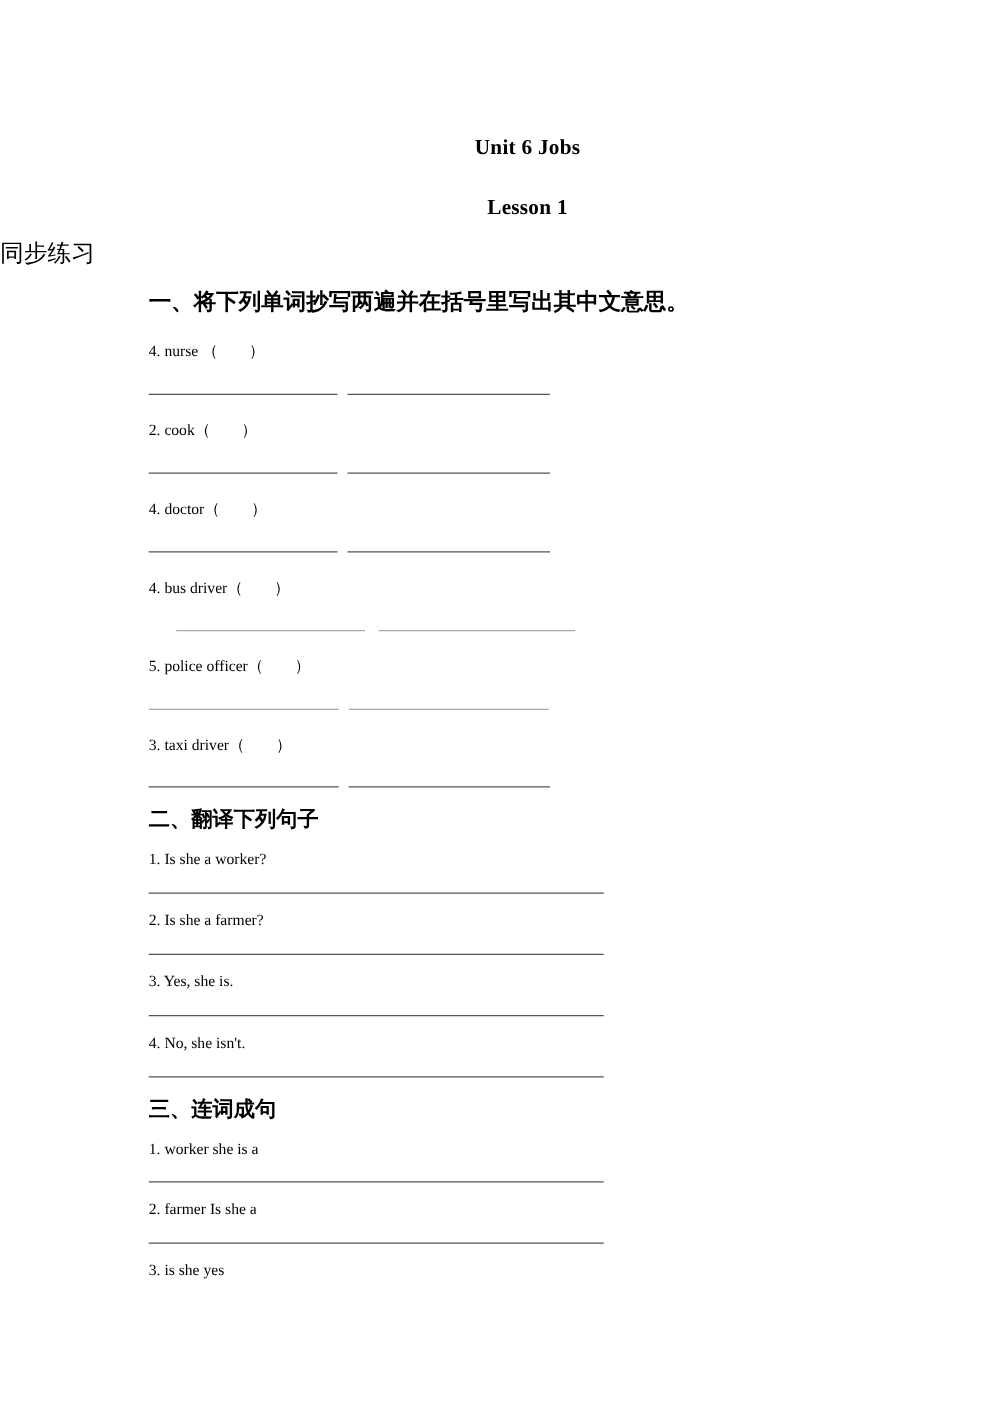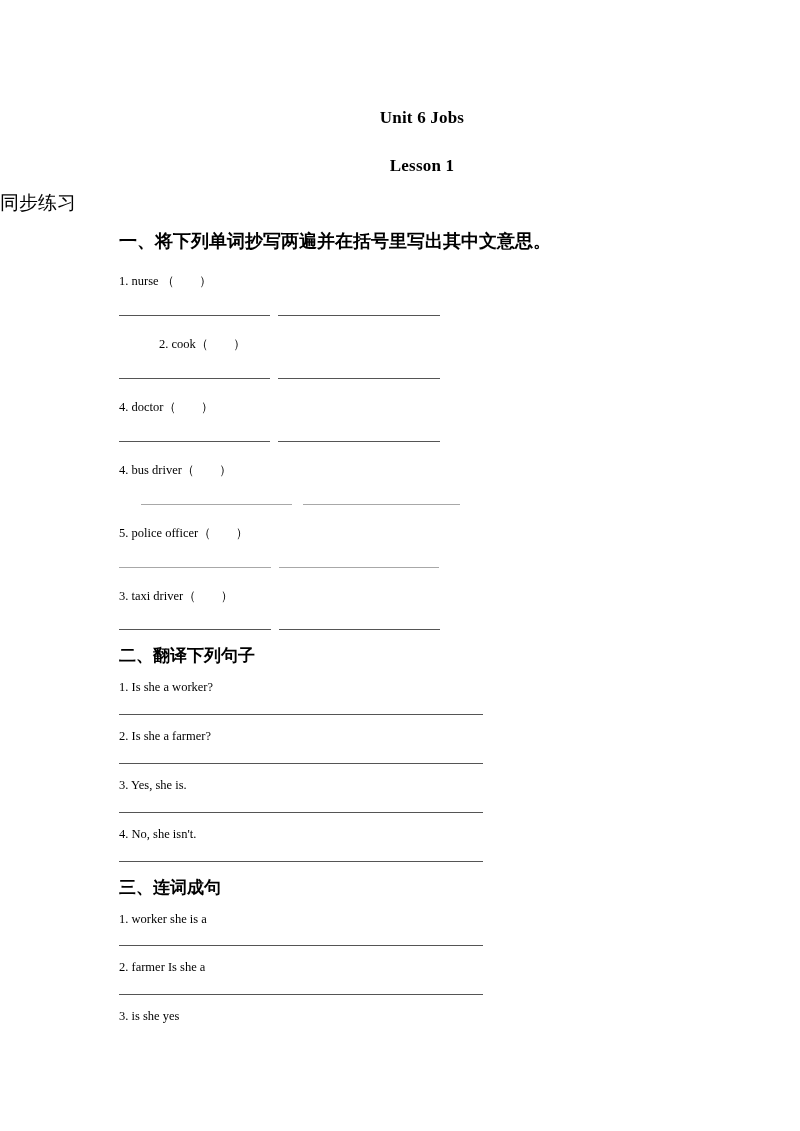--- a/index.html
+++ b/index.html
@@ -83,25 +83,25 @@
 <div class="page">
 
   <div class="doc-title" id="title-unit">Unit 6 Jobs</div>
 
   <div class="doc-title" id="title-lesson">Lesson 1</div>
 
   <div class="doc-subtitle" id="title-sync">同步练习</div>
 
   <div class="section-heading" style="top:229px;">一、将下列单词抄写两遍并在括号里写出其中文意思。</div>
 
-  <div class="item-text" style="top:273px;">1. nurse （        ）</div>
+  <div class="item-text" style="top:273px;">4. nurse （        ）</div>
   <div class="rule" style="left:119px; top:315px; width:151px;"></div>
   <div class="rule" style="left:278px; top:315px; width:162px;"></div>
 
-  <div class="item-text" style="top:336px;margin-left:40px;">2. cook（        ）</div>
+  <div class="item-text" style="top:336px;">2. cook（        ）</div>
   <div class="rule" style="left:119px; top:378px; width:151px;"></div>
   <div class="rule" style="left:278px; top:378px; width:162px;"></div>
 
   <div class="item-text" style="top:399px;">4. doctor（        ）</div>
   <div class="rule" style="left:119px; top:441px; width:151px;"></div>
   <div class="rule" style="left:278px; top:441px; width:162px;"></div>
 
   <div class="item-text" style="top:462px;">4. bus driver（        ）</div>
   <div class="rule light" style="left:141px; top:504px; width:151px;"></div>
   <div class="rule light" style="left:303px; top:504px; width:157px;"></div>

